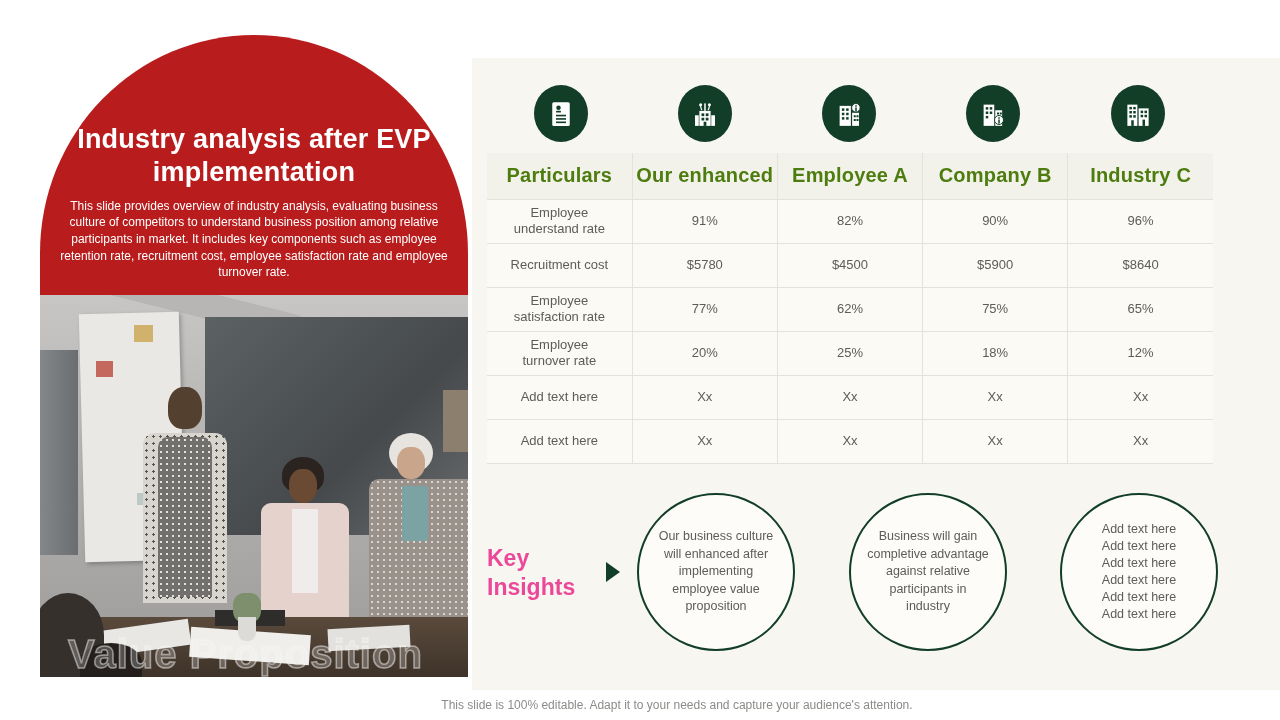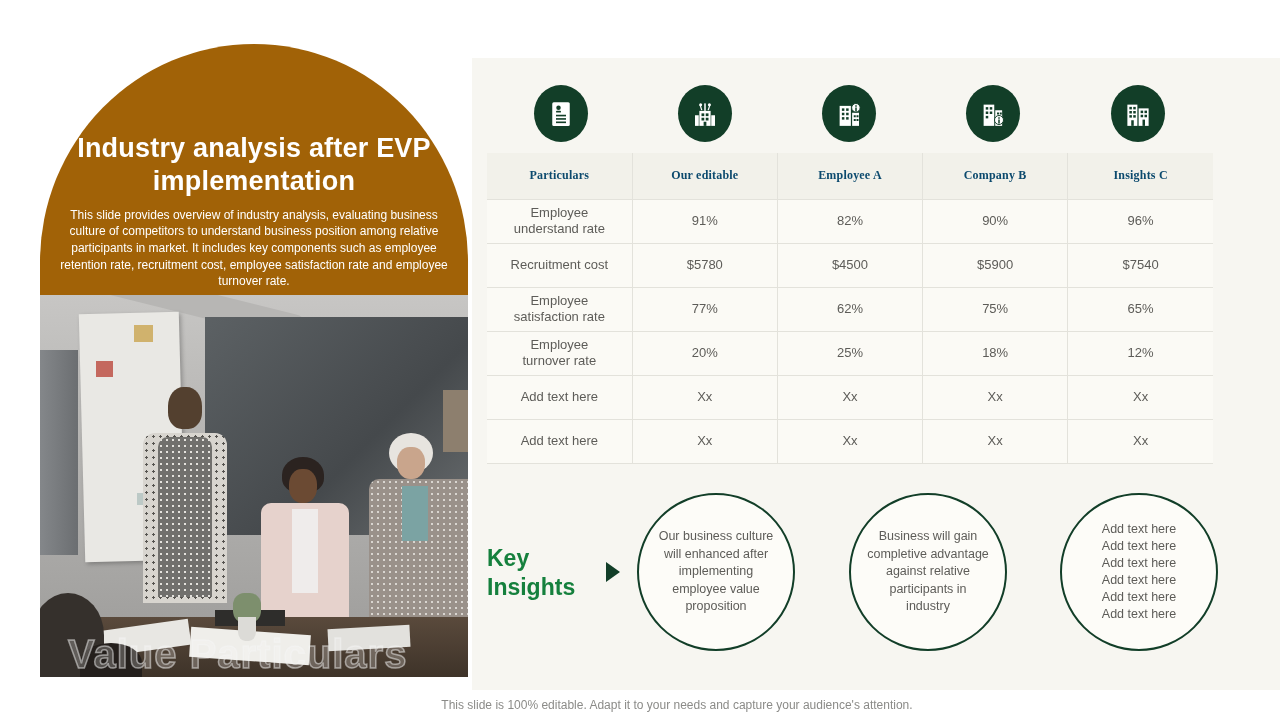--- a/index.html
+++ b/index.html
@@ -3,21 +3,21 @@
 <meta charset="utf-8">
 <style>
   * { margin:0; padding:0; box-sizing:border-box; }
   html,body { width:1280px; height:720px; background:#ffffff; font-family:"Liberation Sans", sans-serif; }
   .slide { position:relative; width:1280px; height:720px; background:#ffffff; overflow:hidden; }
 
   
   .panel { position:absolute; left:472px; top:58px; width:808px; height:632px; background:#f7f6f1; }
 
   
-  .dome { position:absolute; left:40px; top:44px; width:428px; height:262px; background:#a16207;
+  .dome { position:absolute; left:40px; top:35px; width:428px; height:262px; background:#b91c1c;
           border-radius:214px 214px 0 0 / 218px 218px 0 0; color:#ffffff; text-align:center; }
   .dome h1 { margin-top:88px; font-size:27px; font-weight:bold; line-height:1.22; letter-spacing:.2px; }
   .dome p  { margin-top:9px; padding:0 14px; font-size:12px; line-height:1.38; }
 
   
   .photo { position:absolute; left:40px; top:295px; width:428px; height:382px; overflow:hidden;
            background:linear-gradient(180deg,#c7c6c4 0%,#aeadab 55%,#9b9a98 100%); }
   .photo div { position:absolute; }
   .pipe   { left:-30px; top:-14px; width:300px; height:26px; background:#b7b6b4; transform:rotate(14deg); border-radius:12px; }
   .board  { left:165px; top:22px; width:263px; height:218px; background:linear-gradient(135deg,#5c6164 0%,#45494c 60%,#6a6e70 100%); }
@@ -54,29 +54,29 @@
                color:rgba(255,255,255,0.22); -webkit-text-stroke:1.5px rgba(245,245,245,0.5); white-space:nowrap; }
 
   
   .badge { position:absolute; top:85px; width:54px; height:57px; border-radius:50%; background:#123e28;
            display:flex; align-items:center; justify-content:center; }
   .b1{left:534px;} .b2{left:678px;} .b3{left:822px;} .b4{left:966px;} .b5{left:1111px;}
 
   
   table.cmp { position:absolute; left:487px; top:153px; width:726px; table-layout:fixed; border-collapse:collapse; }
   .cmp th, .cmp td { width:20%; border:1px solid #e3e2db; text-align:center; vertical-align:middle; }
-  .cmp th { height:46px; background:#f2f1ea; color:#0c4a6e; font-size:12px; font-weight:bold; letter-spacing:.2px;font-family:Liberation Serif, serif; }
+  .cmp th { height:46px; background:#f2f1ea; color:#4d7c0f; font-size:20px; font-weight:bold; letter-spacing:.2px; }
   .cmp td { height:44px; background:#fbfaf5; color:#5d5c58; font-size:13px; line-height:1.25; padding:4px 20px; }
   .cmp th:first-child, .cmp td:first-child { border-left:none; }
   .cmp th:last-child,  .cmp td:last-child  { border-right:none; }
   .cmp thead th { border-top:none; }
 
   
   .ki-label { position:absolute; left:487px; top:544px; width:112px; font-size:23px; font-weight:bold;
-              color:#15803d; line-height:1.28; }
+              color:#ec4899; line-height:1.28; }
   .ki-arrow { position:absolute; left:606px; top:562px; width:0; height:0;
               border-left:14px solid #123e28; border-top:10px solid transparent; border-bottom:10px solid transparent; }
   .circle { position:absolute; top:493px; width:158px; height:158px; border-radius:50%; border:2px solid #123e28;
             background:#fdfcf8; display:flex; align-items:center; justify-content:center; text-align:center; }
   .c1{left:637px;} .c2{left:849px;} .c3{left:1060px;}
   .circle p { font-size:12.5px; color:#5d5c58; line-height:1.4; padding:6px 16px; white-space:pre-line; }
   .c3 p { line-height:1.35; padding:6px 22px; }
 
   .footer { position:absolute; left:74px; right:0; top:698px; text-align:center; font-size:12px; color:#8b8b88; }
 
@@ -116,21 +116,21 @@
     <div class="e-face"></div>
     <div class="desk"></div>
     <div class="lap"></div>
     <div class="pap1"></div>
     <div class="pap2"></div>
     <div class="pap3"></div>
     <div class="plant"></div>
     <div class="vase"></div>
     <div class="fg1"></div>
     <div class="fg2"></div>
-    <div class="watermark">Value Particulars</div>
+    <div class="watermark">Value Proposition</div>
   </div>
 
   <div class="badge b1">
     <svg width="30" height="30" viewBox="0 0 24 24">
       <rect x="5" y="2.5" width="14" height="19" rx="1.2" fill="#ffffff"></rect>
       <circle cx="10" cy="7" r="1.8" fill="#123e28"></circle>
       <rect x="8" y="9.4" width="4" height="1.4" rx="0.7" fill="#123e28"></rect>
       <rect x="8" y="12.6" width="8" height="1.3" fill="#123e28"></rect>
       <rect x="8" y="15.3" width="8" height="1.3" fill="#123e28"></rect>
       <rect x="8" y="18" width="8" height="1.3" fill="#123e28"></rect>
@@ -204,40 +204,40 @@
       <rect x="14.1" y="12.6" width="2" height="2" fill="#123e28"></rect>
       <rect x="17.2" y="12.6" width="2" height="2" fill="#123e28"></rect>
       <rect x="15.6" y="16.5" width="2" height="5" fill="#123e28"></rect>
     </svg>
   </div>
 
   <table class="cmp">
     <thead>
       <tr>
         <th>Particulars</th>
-        <th>Our editable</th>
+        <th>Our enhanced</th>
         <th>Employee A</th>
         <th>Company B</th>
-        <th>Insights C</th>
+        <th>Industry C</th>
       </tr>
     </thead>
     <tbody>
       <tr>
         <td>Employee understand rate</td>
         <td>91%</td>
         <td>82%</td>
         <td>90%</td>
         <td>96%</td>
       </tr>
       <tr>
         <td>Recruitment cost</td>
         <td>$5780</td>
         <td>$4500</td>
         <td>$5900</td>
-        <td>$7540</td>
+        <td>$8640</td>
       </tr>
       <tr>
         <td>Employee satisfaction rate</td>
         <td>77%</td>
         <td>62%</td>
         <td>75%</td>
         <td>65%</td>
       </tr>
       <tr>
         <td>Employee turnover rate</td>

